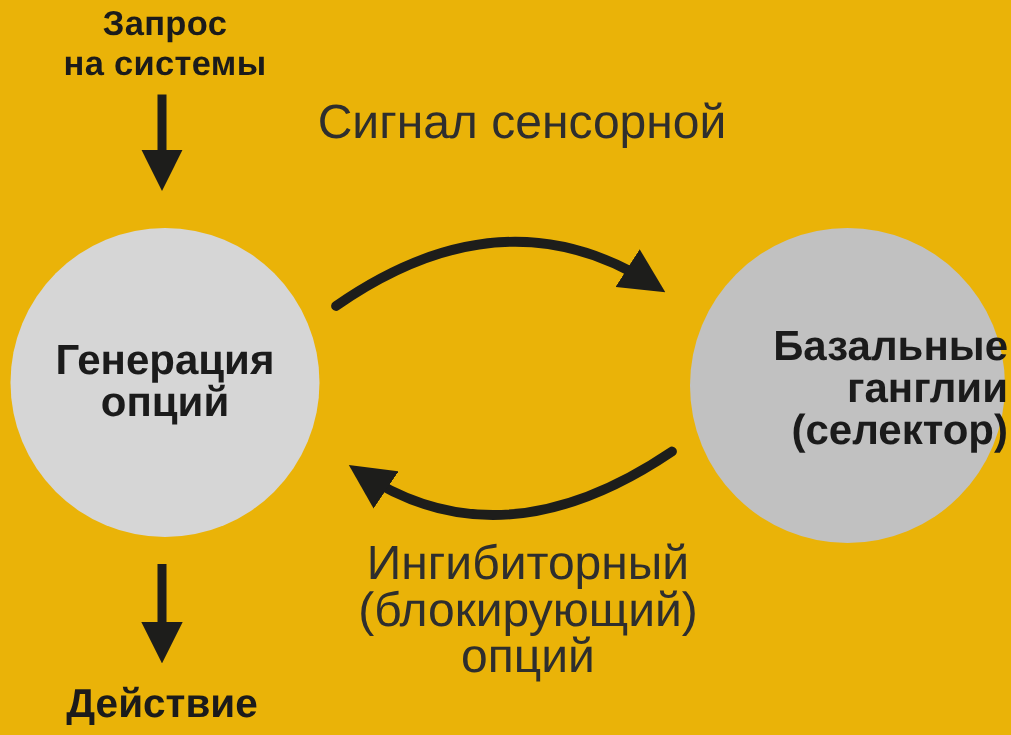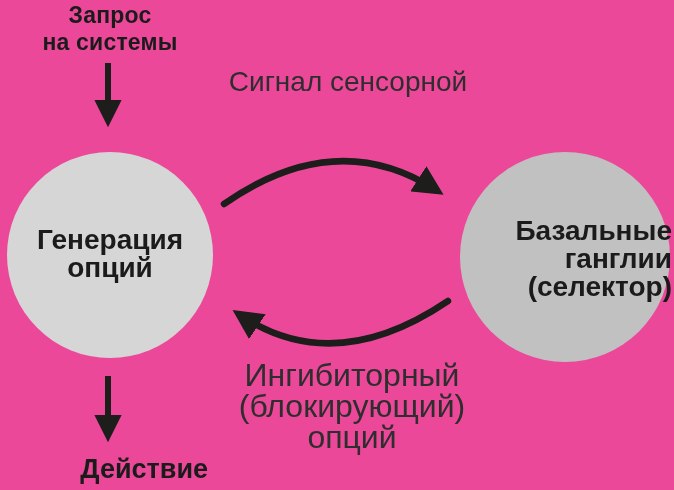--- a/index.html
+++ b/index.html
@@ -1,20 +1,20 @@
 <!DOCTYPE html>
 <html><head>
 <meta charset="utf-8">
 <style>
   html, body { margin: 0; padding: 0; background: #ffffff; }
   .stage {
     position: relative;
     width: 674px;
     height: 490px;
-    background: #ec4899;
+    background: #eab308;
     font-family: "Liberation Sans", sans-serif;
     overflow: hidden;
   }
   .stage svg.canvas {
     position: absolute;
     left: 0; top: 0;
     width: 674px; height: 490px;
   }
   .label {
     position: absolute;
@@ -33,29 +33,29 @@
   }
   .circle-label {
     font-weight: bold;
     color: #1b1b1b;
     font-size: 28px; line-height: 28px;
   }
   .left-circle-label { left: 10px; top: 226px; width: 200px; }
   .right-circle-label { left: 458px; top: 217px; width: 214px; text-align: right; }
   .sensory-label {
     left: 198px; top: 66px; width: 300px;
-    font-size: 28px; line-height: 31px;
+    font-size: 32px; line-height: 31px;
   }
   .inhibitory-label {
     left: 202px; top: 360px; width: 300px;
     font-size: 32px; line-height: 31px;
   }
   .action-label {
     left: 8px; top: 453px; width: 200px;
-    font-size: 27px; line-height: 32px; text-align: right;
+    font-size: 27px; line-height: 32px;
   }
 </style>
 </head>
 <body>
 
 <div class="stage">
 
   <svg class="canvas" viewBox="0 0 674 490" aria-hidden="true">
     <defs>
       <marker id="ah" viewBox="0 0 10 10" refX="7" refY="5" markerWidth="4.6" markerHeight="4.6" orient="auto-start-reverse">

